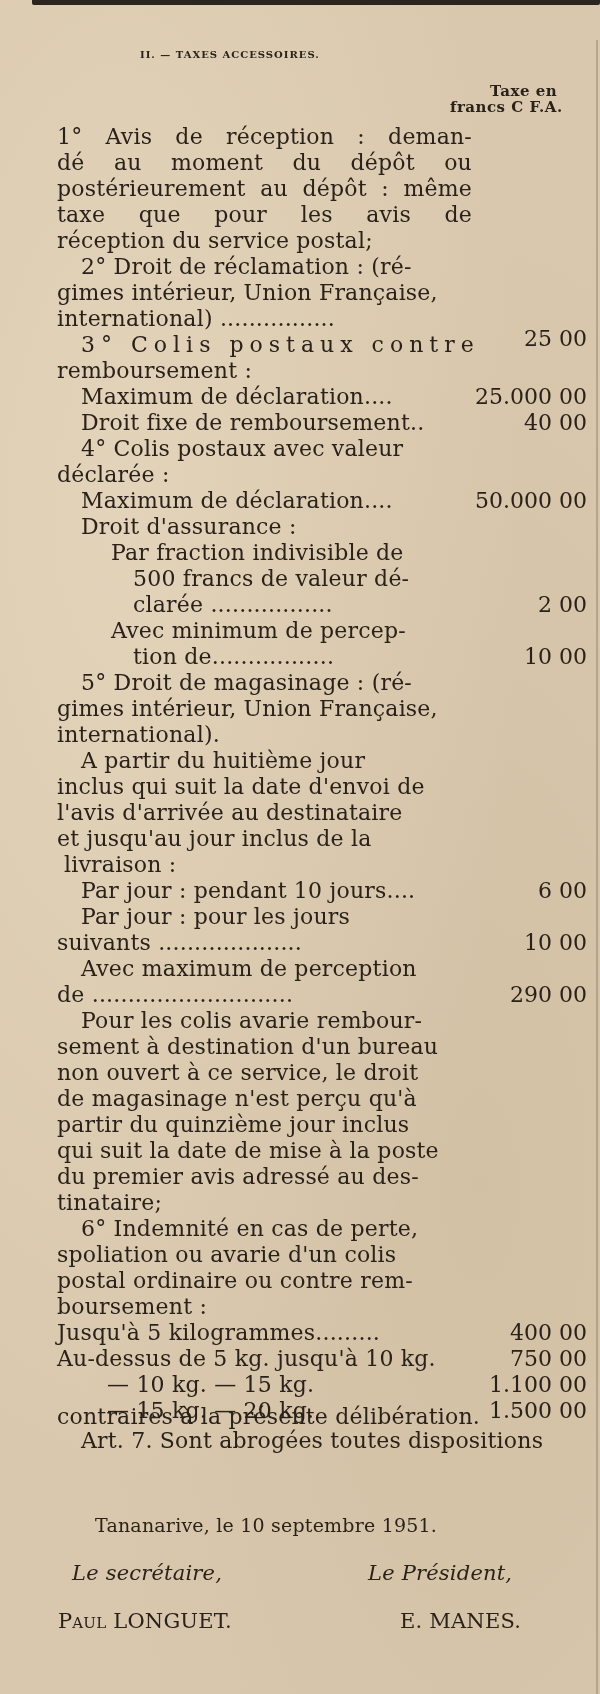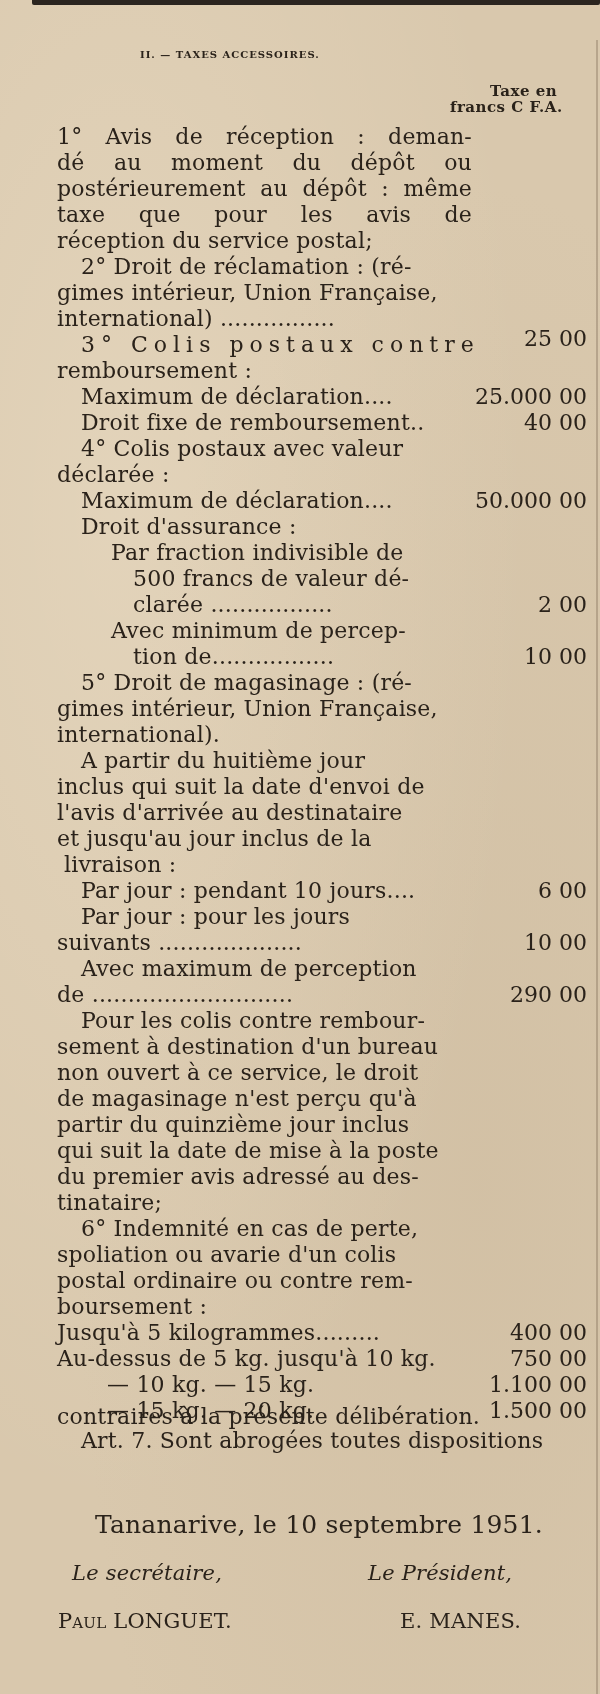--- a/index.html
+++ b/index.html
@@ -112,21 +112,21 @@
       <div class="line" style="top: 826px; left: 57px;">et jusqu'au jour inclus de la</div>
       <div class="line" style="top: 852px; left: 64px;">livraison :</div>
       <div class="line" style="top: 878px; left: 81px;">Par jour : pendant 10 jours....</div>
       <div class="amount" style="top: 878px;">6 00</div>
       <div class="line" style="top: 904px; left: 81px;">Par jour : pour les jours</div>
       <div class="line" style="top: 930px; left: 57px;">suivants ....................</div>
       <div class="amount" style="top: 930px;">10 00</div>
       <div class="line" style="top: 956px; left: 81px;">Avec maximum de perception</div>
       <div class="line" style="top: 982px; left: 57px;">de ............................</div>
       <div class="amount" style="top: 982px;">290 00</div>
-      <div class="line" style="top: 1008px; left: 81px;">Pour les colis contre rembour-</div>
+      <div class="line" style="top: 1008px; left: 81px;">Pour les colis avarie rembour-</div>
       <div class="line" style="top: 1034px; left: 57px;">sement à destination d'un bureau</div>
       <div class="line" style="top: 1060px; left: 57px;">non ouvert à ce service, le droit</div>
       <div class="line" style="top: 1086px; left: 57px;">de magasinage n'est perçu qu'à</div>
       <div class="line" style="top: 1112px; left: 57px;">partir du quinzième jour inclus</div>
       <div class="line" style="top: 1138px; left: 57px;">qui suit la date de mise à la poste</div>
       <div class="line" style="top: 1164px; left: 57px;">du premier avis adressé au des-</div>
       <div class="line" style="top: 1190px; left: 57px;">tinataire;</div>
       <div class="line" style="top: 1216px; left: 81px;">6° Indemnité en cas de perte,</div>
       <div class="line" style="top: 1242px; left: 57px;">spoliation ou avarie d'un colis</div>
       <div class="line" style="top: 1268px; left: 57px;">postal ordinaire ou contre rem-</div>
@@ -136,18 +136,18 @@
       <div class="line" style="top: 1346px; left: 57px;">Au-dessus de 5 kg. jusqu'à 10 kg.</div>
       <div class="amount" style="top: 1346px;">750 00</div>
       <div class="line" style="top: 1372px; left: 107px;">— 10 kg. — 15 kg.</div>
       <div class="amount" style="top: 1372px;">1.100 00</div>
       <div class="line" style="top: 1398px; left: 107px;">— 15 kg. — 20 kg.</div>
       <div class="amount" style="top: 1398px;">1.500 00</div>
       <div class="line" style="top: 1428px; left: 81px;">Art. 7. Sont abrogées toutes dispositions</div>
       <div class="line" style="top: 1404px; left: 57px;">contraires à la présente délibération.</div>
     </div>
 
-  <div class="line" style="top:1512px; left:95px; font-size:25px;">Tananarive, le 10 septembre 1951.</div>
+  <div class="line" style="top:1512px; left:95px; font-size:19px;">Tananarive, le 10 septembre 1951.</div>
   <div class="line italic" style="top:1560px; left:72px; font-size:21px;">Le secrétaire,</div>
   <div class="line italic" style="top:1560px; left:368px; font-size:21px;">Le Président,</div>
   <div class="line sc" style="top:1608px; left:58px; font-size:21px;">Paul LONGUET.</div>
   <div class="line" style="top:1608px; left:400px; font-size:21px;">E. MANES.</div>
 </div>
 
 </body></html>

